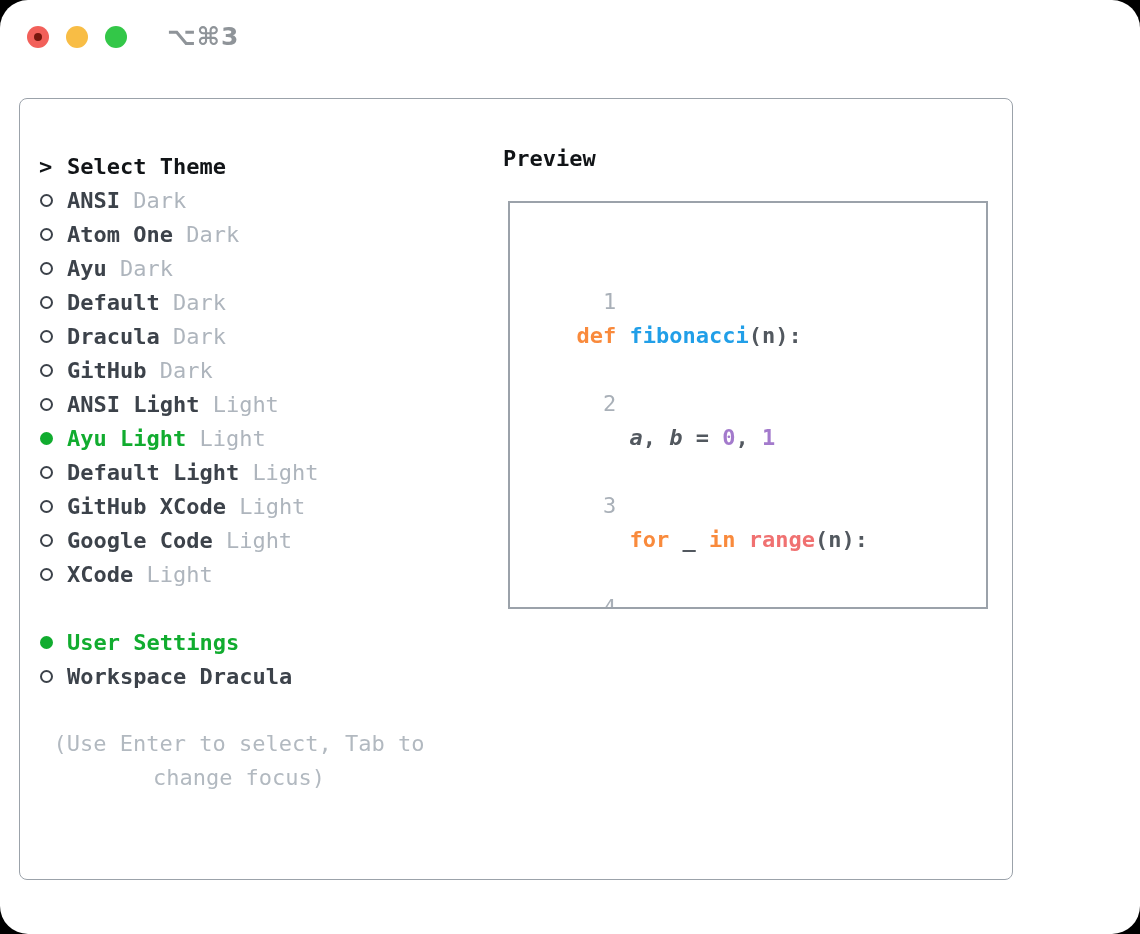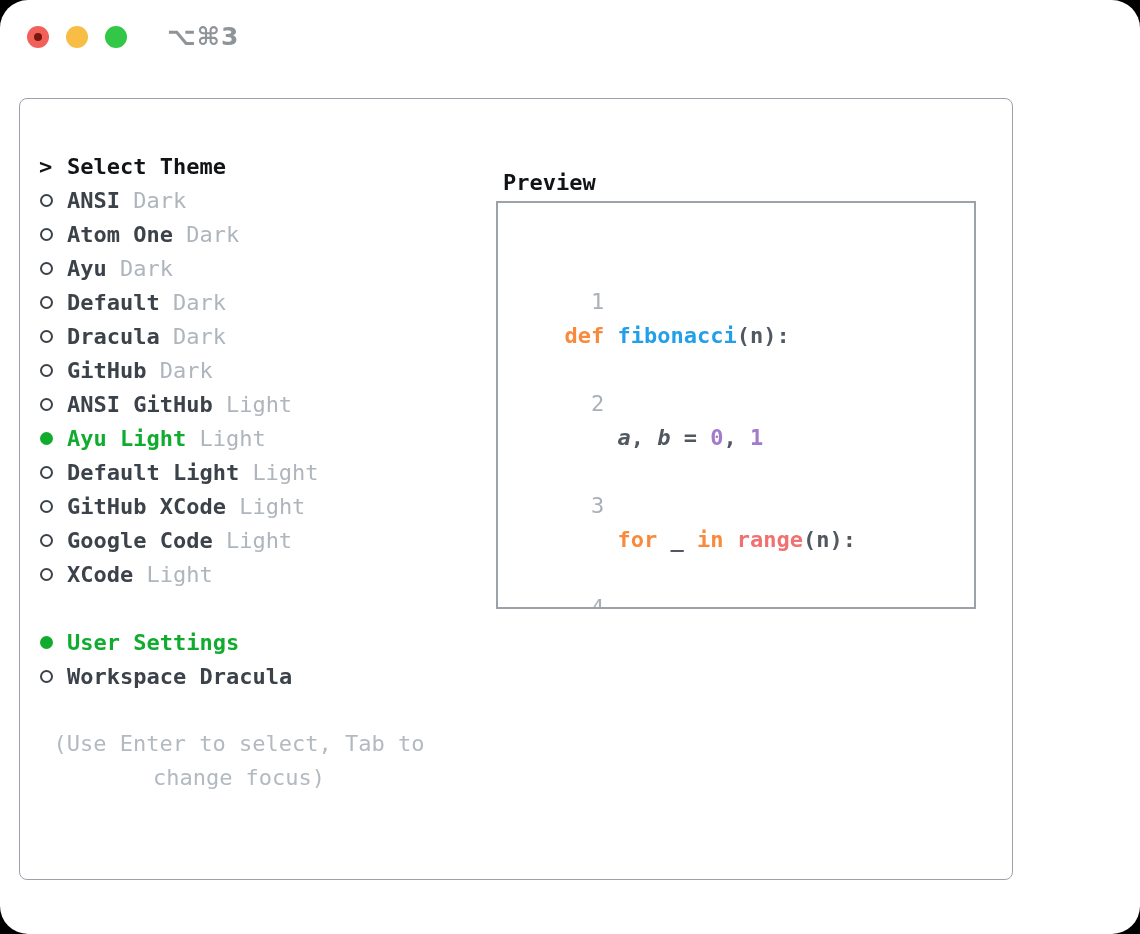--- a/index.html
+++ b/index.html
@@ -39,23 +39,23 @@
   .opt-name{font-weight:700;color:var(--item-text);}
   .opt-name.sel{color:var(--selection-green);}
   .opt-tag{font-weight:400;color:var(--item-tag);margin-left:0.6em;}
   .left-col{position:absolute;left:19px;top:50px;width:420px;}
   .spacer{height:34px;}
   .hint{
     margin-top:34px;font-size:22px;line-height:34px;color:var(--hint-text);
     white-space:normal;width:400px;font-weight:400;text-align:center;
   }
   
-  .preview-title{position:absolute;left:483px;top:66px;}
+  .preview-title{position:absolute;left:483px;top:42px;}
   .preview-box{
-    position:absolute;left:476px;top:102px;width:480px;height:408px;
+    position:absolute;left:488px;top:102px;width:480px;height:408px;
     border:2px solid var(--panel-border);box-sizing:border-box;background:#fff;
     padding:48px 0 0 40px;overflow:hidden;
   }
   .code-line{line-height:34px;font-size:22px;white-space:pre;}
   .gutter{display:inline-block;width:26px;color:var(--gutter-text);font-weight:400;}
   .seg{font-weight:700;}
   .seg-var{font-style:italic;}
 </style>
 </head>
 <body>
@@ -121,21 +121,21 @@
     <span class="slot">
       <span class="bullet"></span>
     </span>
     <span class="opt-name">GitHub</span>
     <span class="opt-tag">Dark</span>
   </div>
           <div class="row">
     <span class="slot">
       <span class="bullet"></span>
     </span>
-    <span class="opt-name">ANSI GitHub</span>
+    <span class="opt-name">ANSI Light</span>
     <span class="opt-tag">Light</span>
   </div>
           <div class="row">
     <span class="slot">
       <span class="bullet sel"></span>
     </span>
     <span class="opt-name sel">Ayu Light</span>
     <span class="opt-tag">Light</span>
   </div>
           <div class="row">

